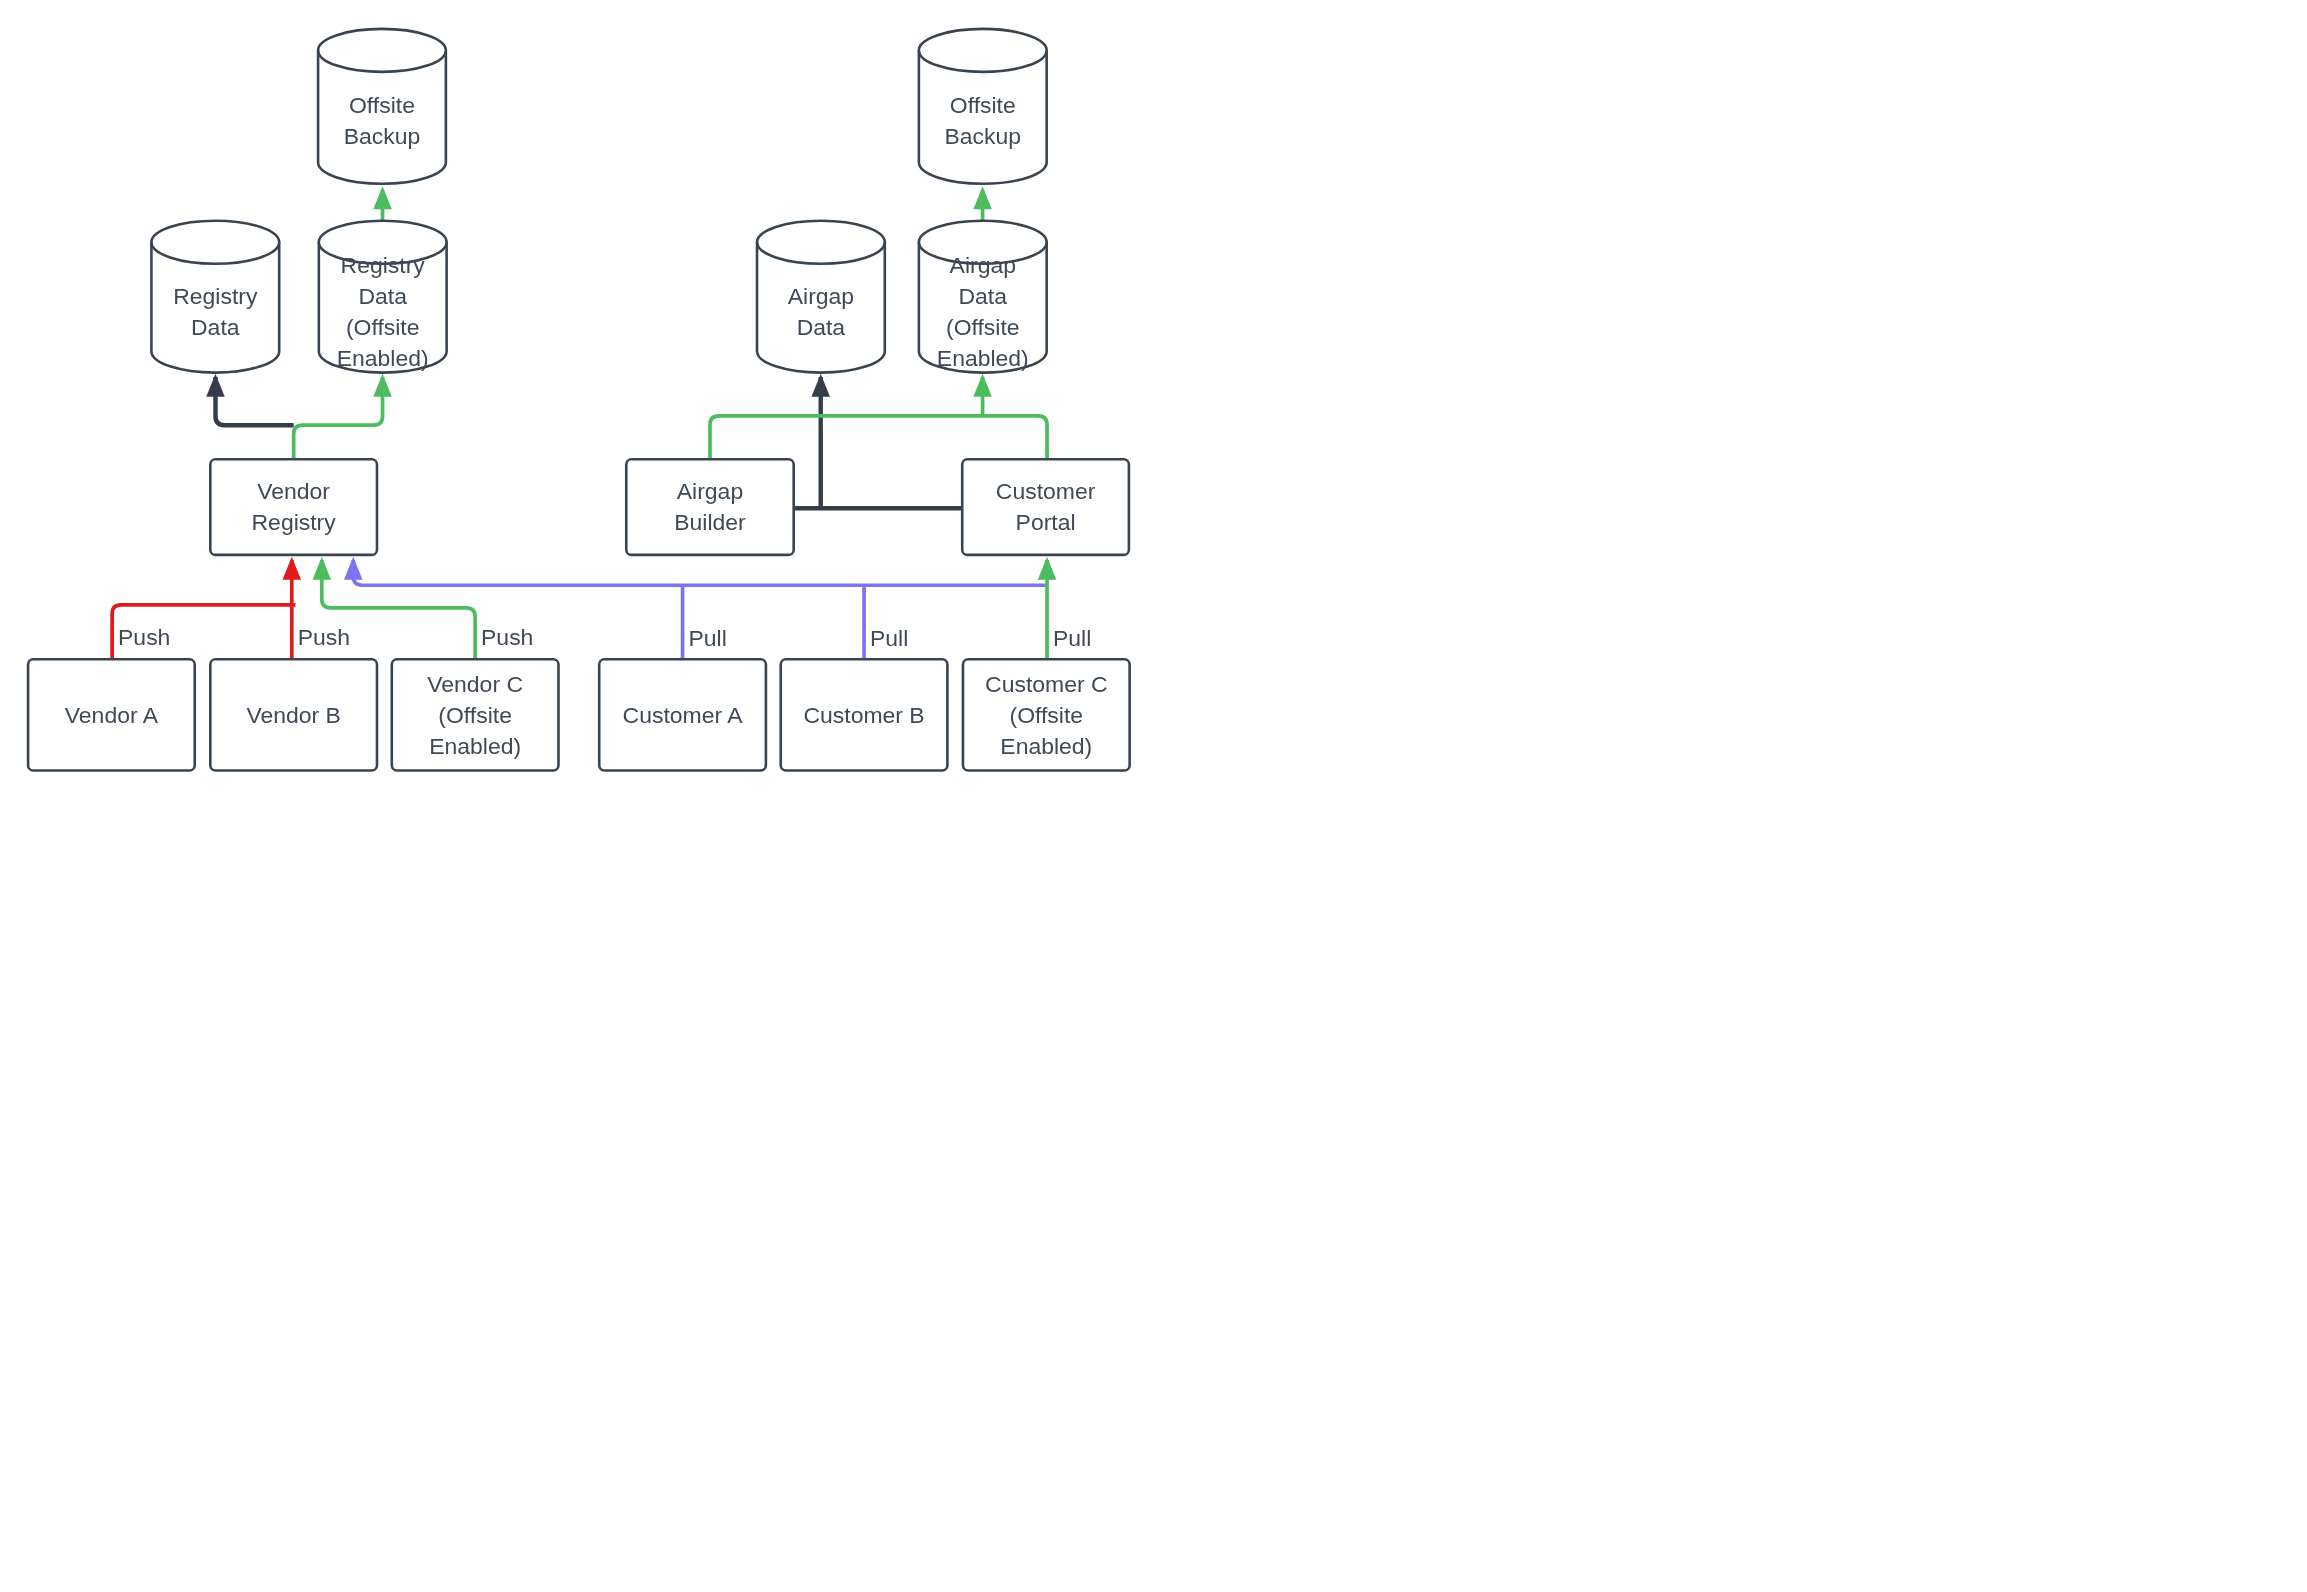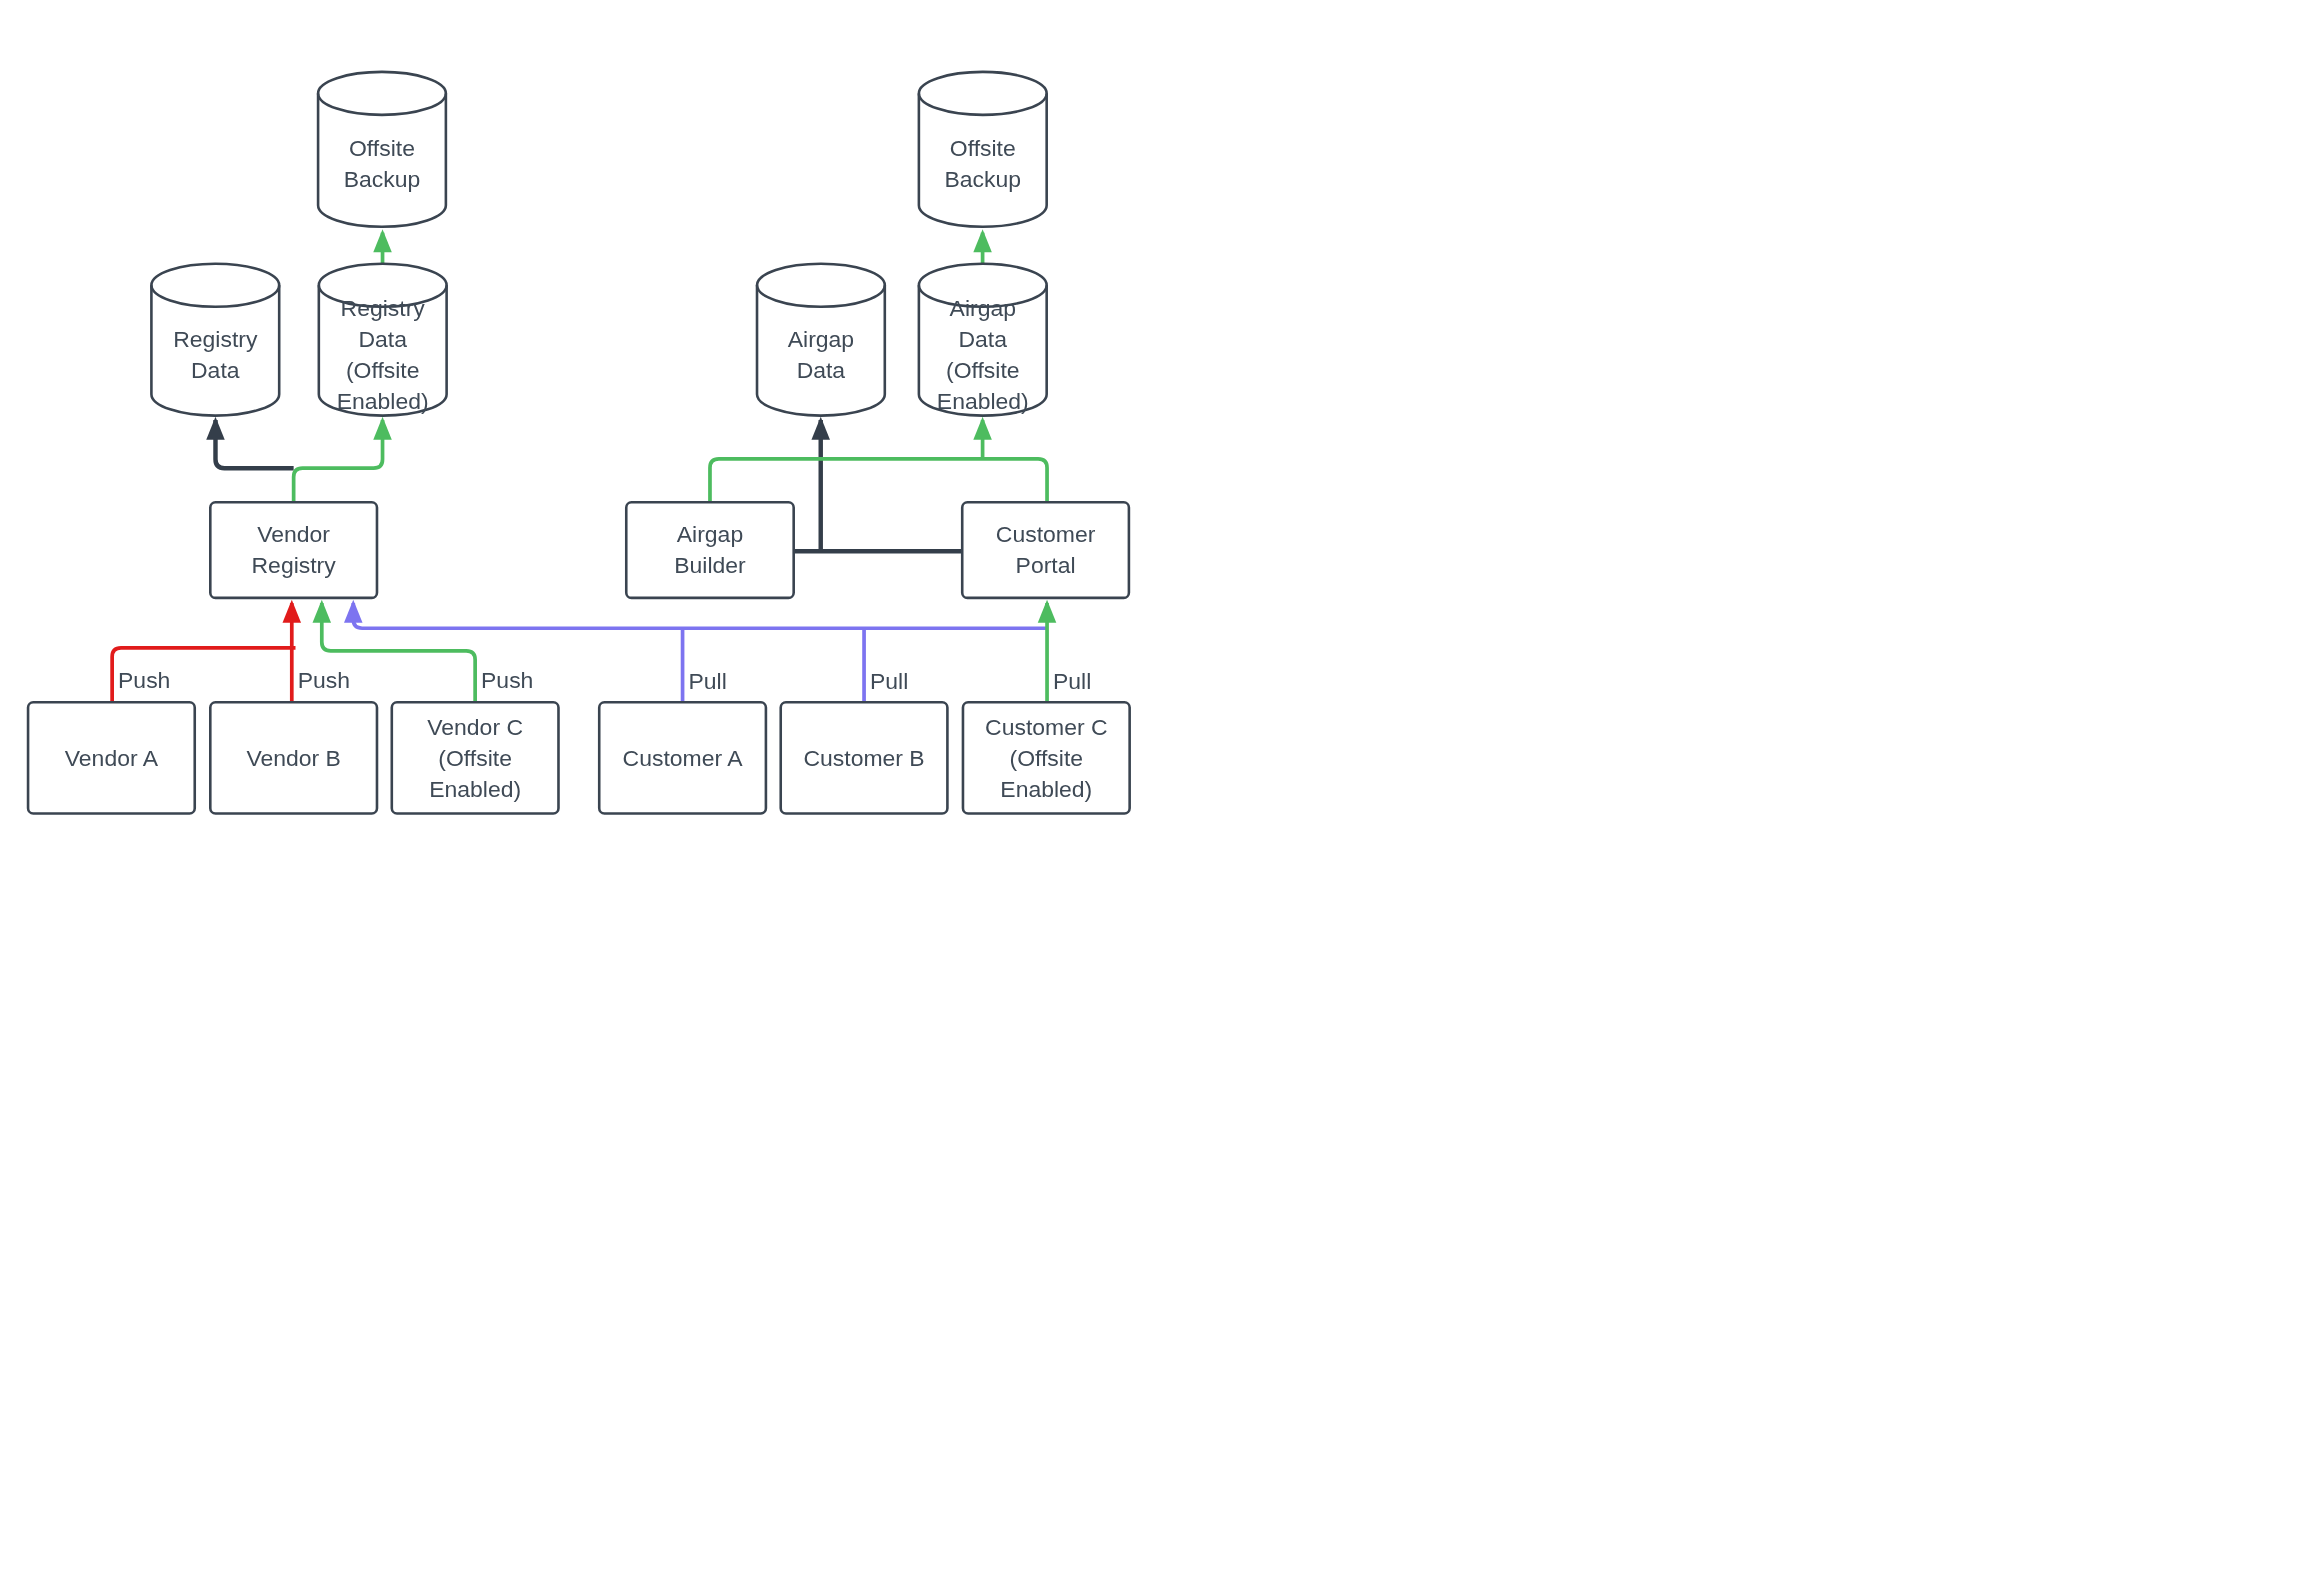--- a/index.html
+++ b/index.html
@@ -6,21 +6,20 @@
   html, body {
     margin: 0;
     padding: 0;
     background: #ffffff;
   }
   .stage {
     width: 1154px;
     height: 796px;
     background: #ffffff;
     overflow: hidden;
-    margin-top: 43px;
   }
   svg {
     display: block;
     font-family: "Liberation Sans", sans-serif;
   }
   .node-label, .edge-label {
     font-family: "Liberation Sans", sans-serif;
     user-select: none;
   }
 </style>

